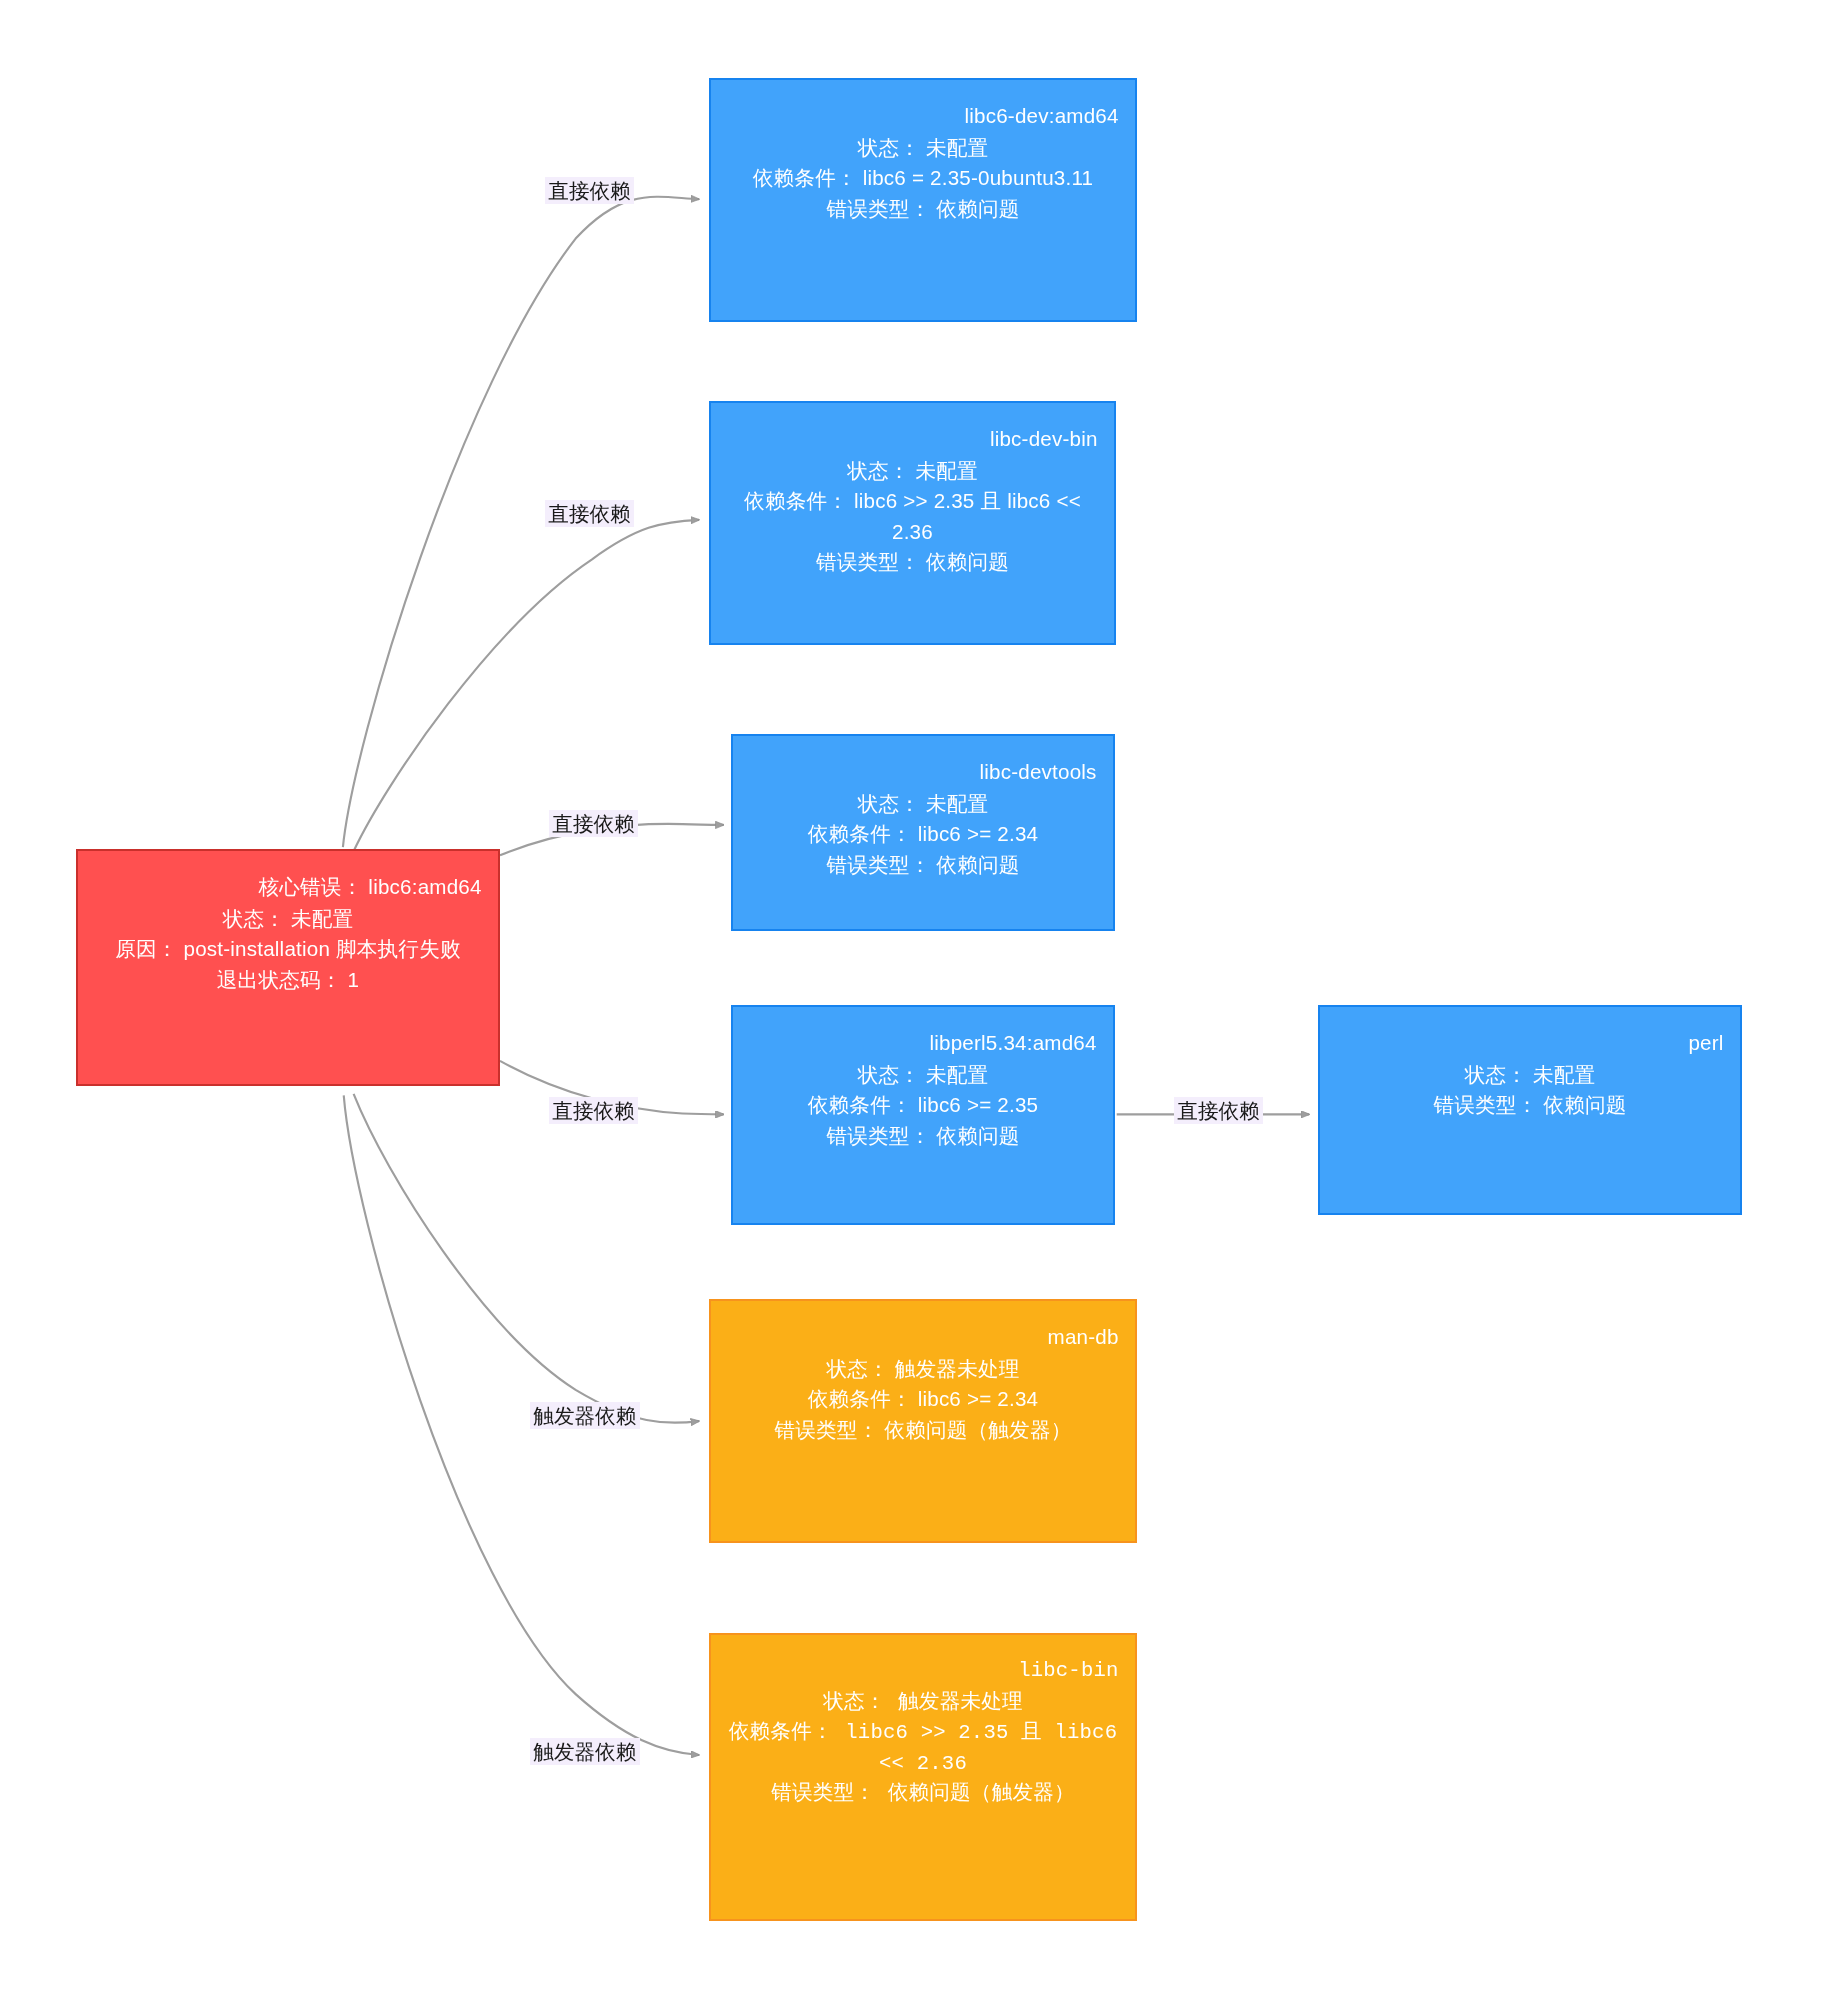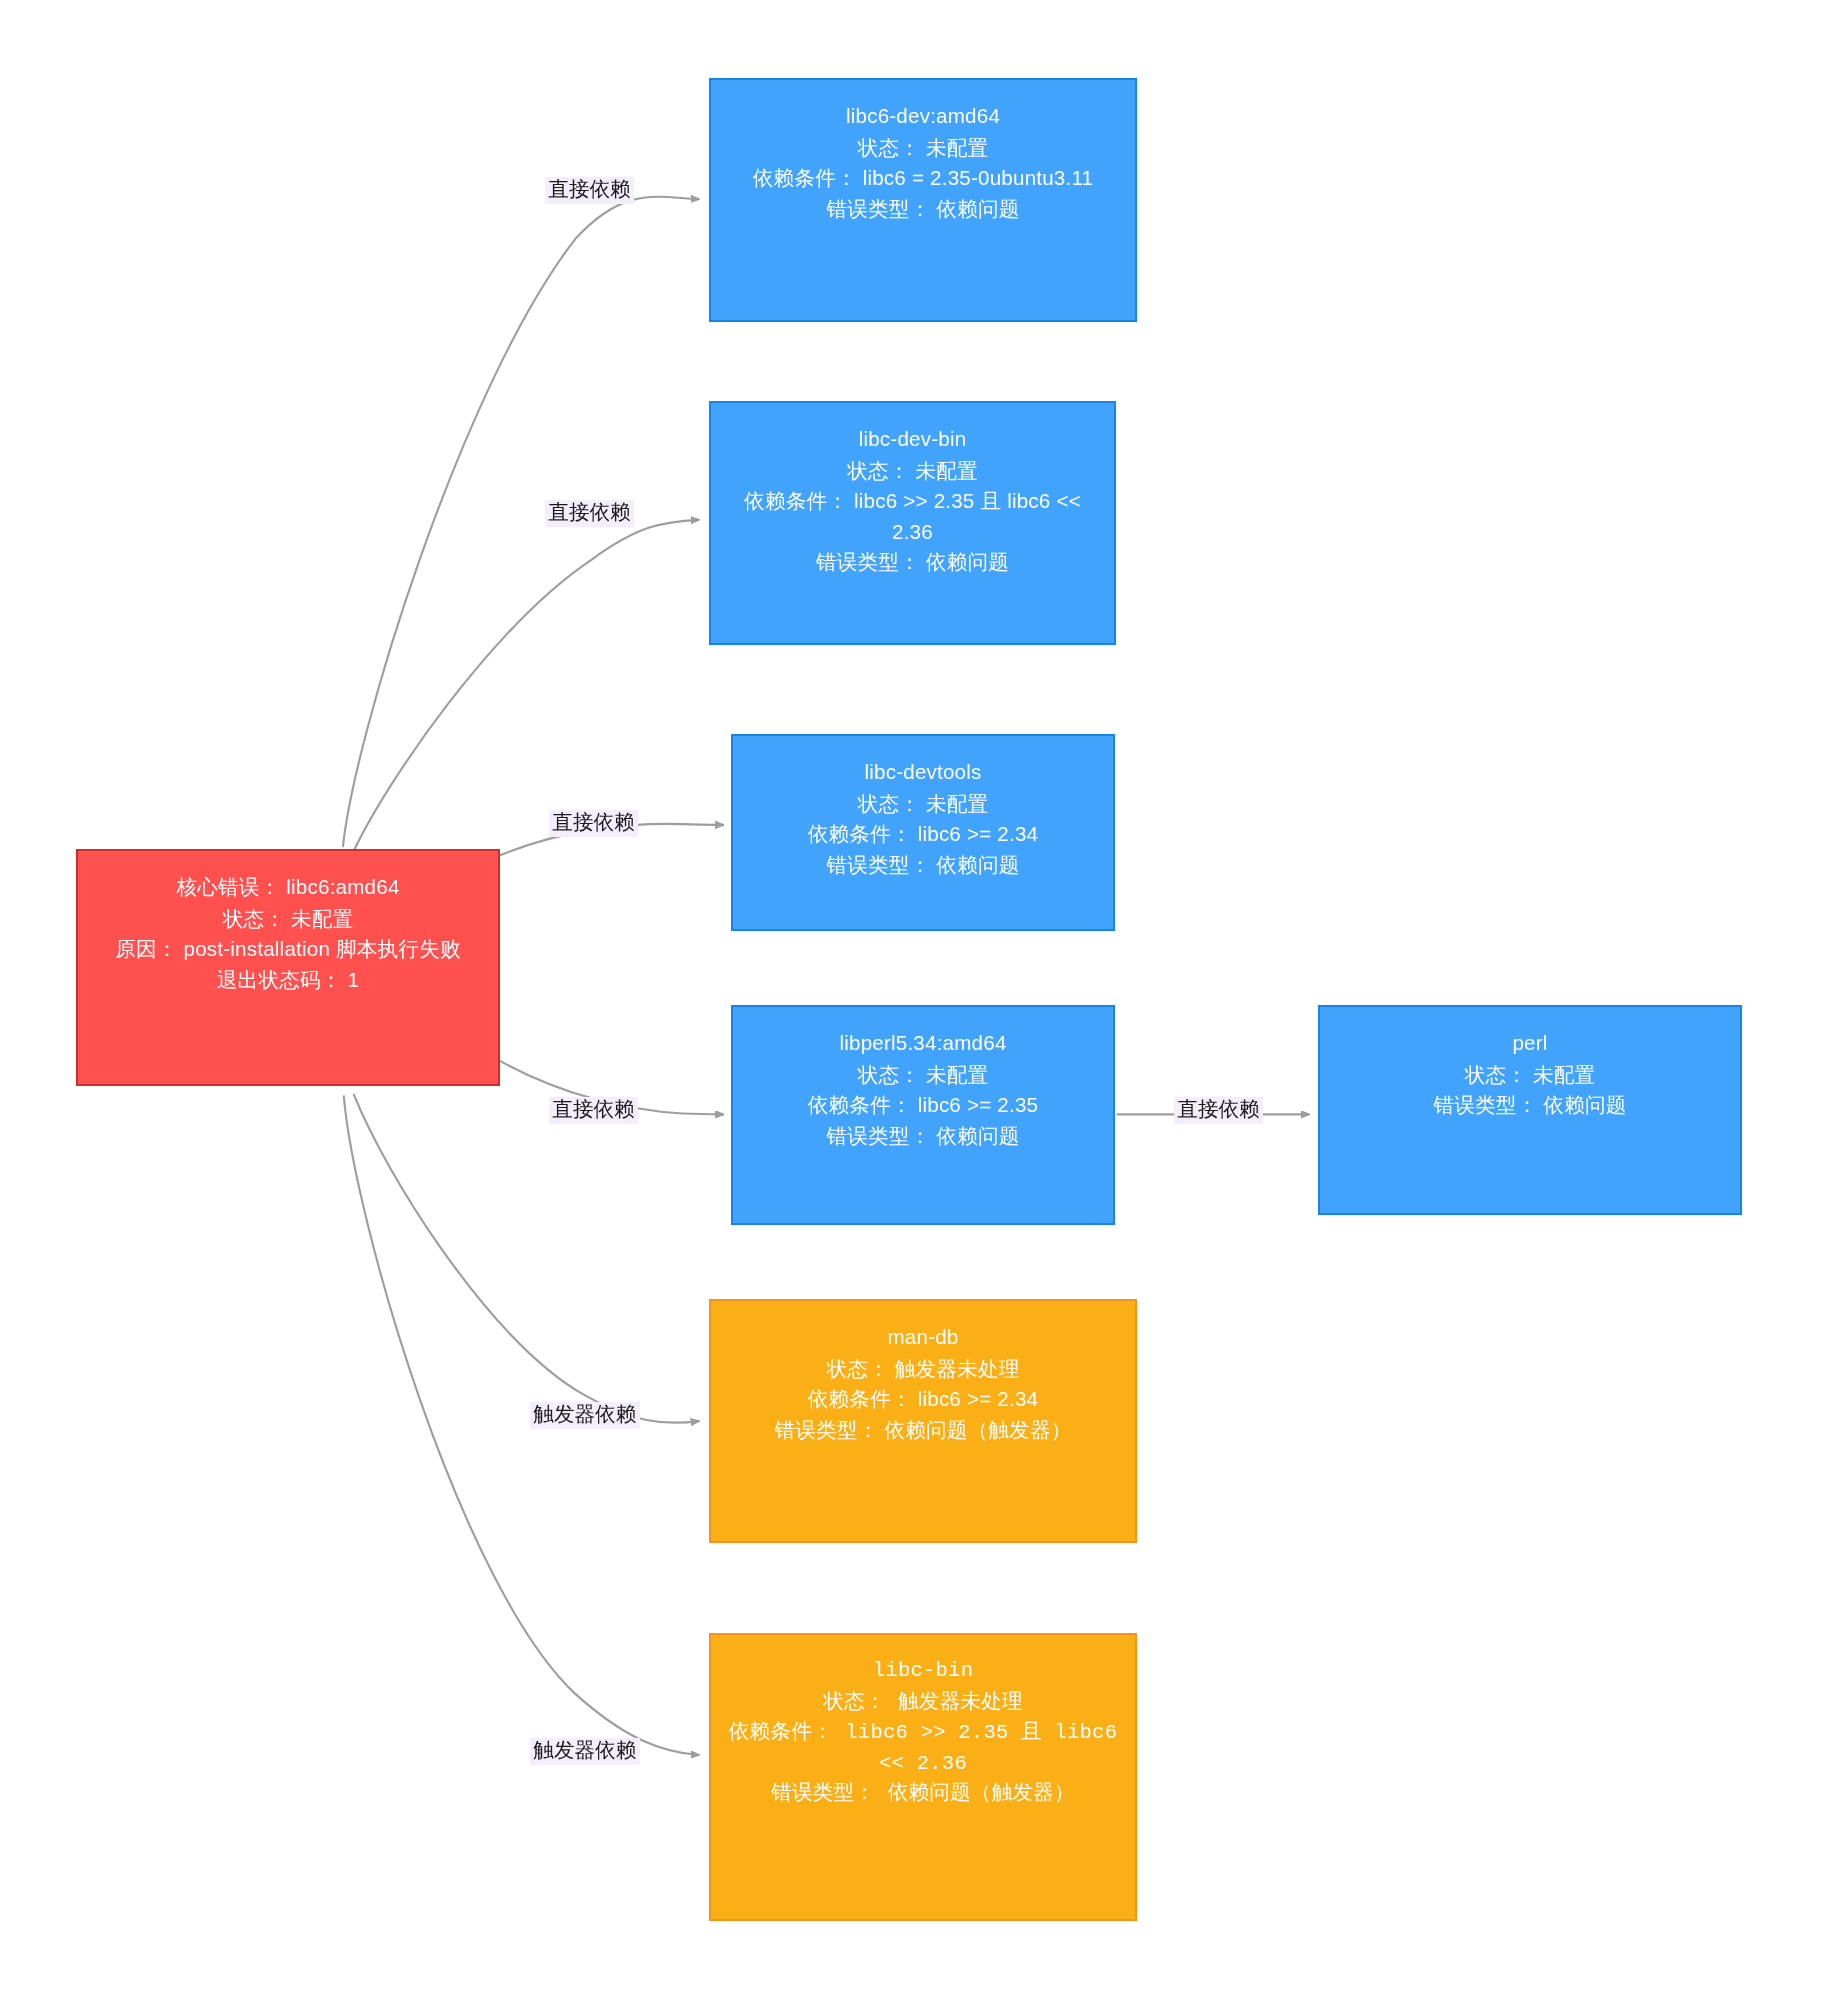--- a/index.html
+++ b/index.html
@@ -38,20 +38,21 @@
     font-size: 20.6px;
     letter-spacing: 0.2px;
     white-space: normal;
     word-break: break-word;
   }
   .node .nline {
     display: block;
   }
   .node .title {
     margin-bottom: 0.8px;
+    text-align: right;
   }
   .node-error {
     background: #ff5050;
     border: 2.5px solid #c9302c;
   }
   .node-dep {
     background: #41a3fb;
     border: 2.5px solid #1683ef;
   }
   .node-trigger {
@@ -59,21 +60,20 @@
     border: 2.5px solid #f7931d;
   }
   .edge-label {
     position: absolute;
     font-size: 20.6px;
     color: #1a1a1a;
     background: #f4eefc;
     padding: 0.8px 3.3px;
     white-space: nowrap;
     line-height: 1.25;
-    font-family: Liberation Mono, monospace;
   }
 </style>
 </head>
 <body>
 
 <div id="canvas">
 
   <svg id="edge-layer" viewBox="0 0 2240 2444" xmlns="http://www.w3.org/2000/svg">
     <defs>
       <marker id="arrowhead" markerWidth="11" markerHeight="9" refX="10" refY="4.5" orient="auto" markerUnits="userSpaceOnUse">

